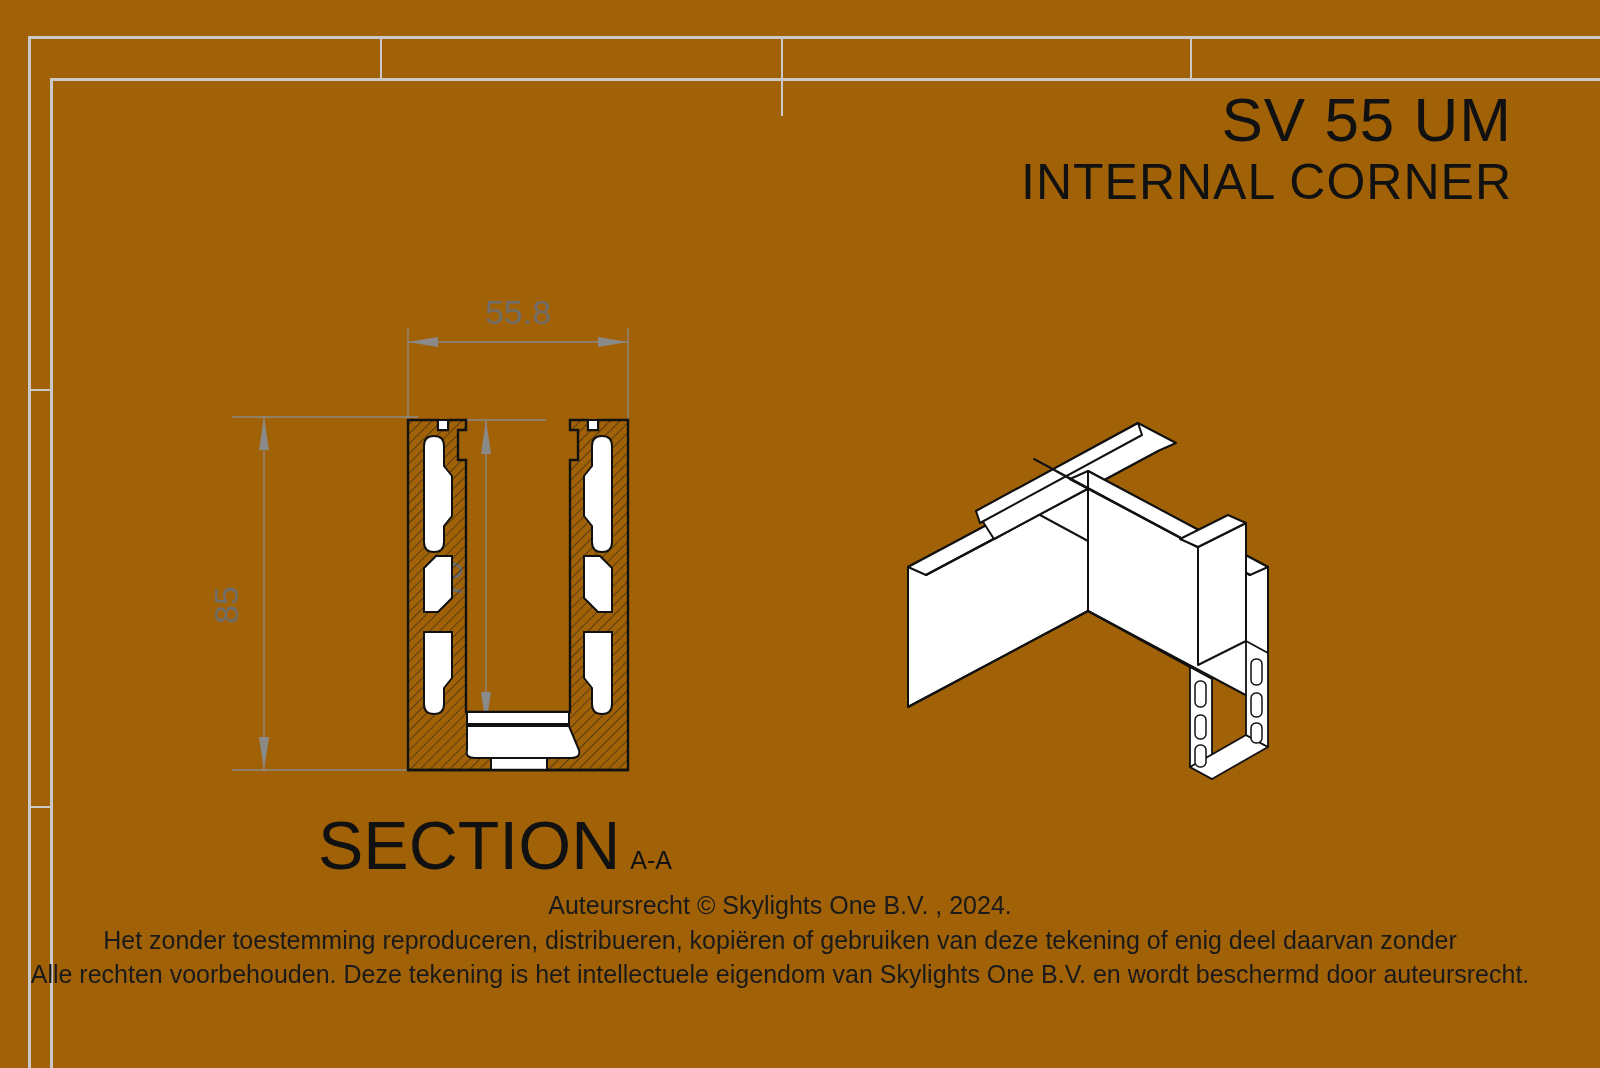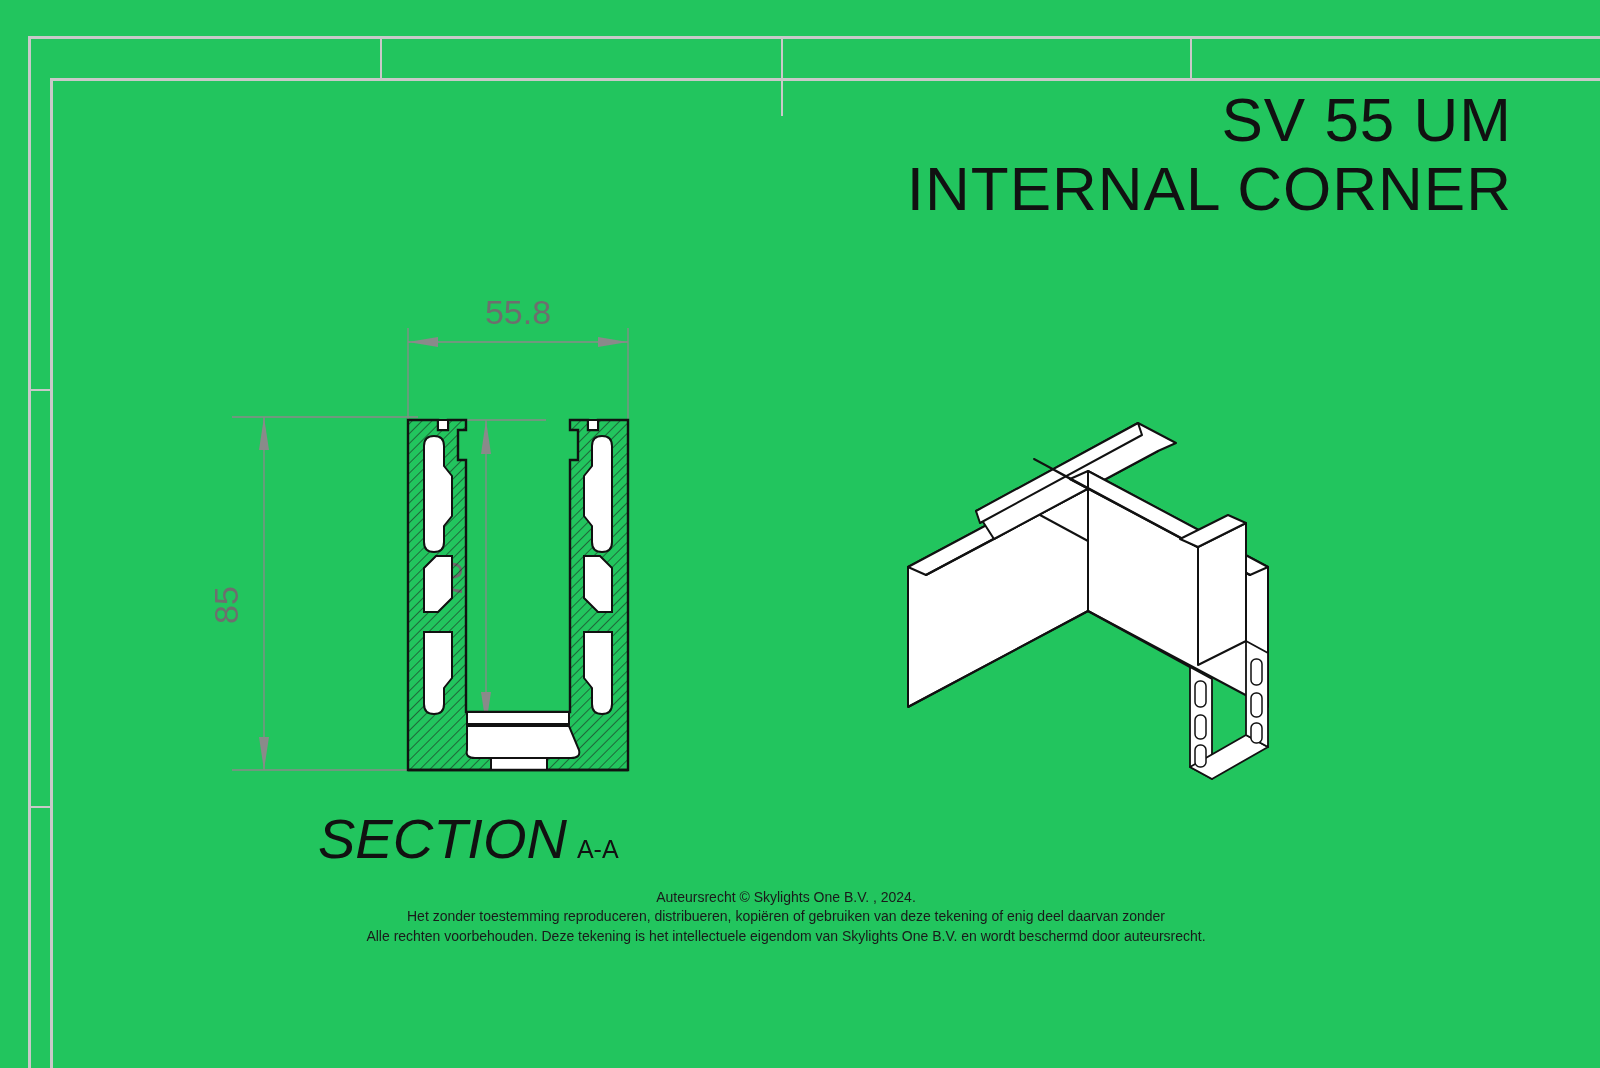--- a/index.html
+++ b/index.html
@@ -8,21 +8,21 @@
     padding: 0;
     background: #ffffff;
   }
   body {
     font-family: "Liberation Sans", sans-serif;
   }
   #sheet {
     position: relative;
     width: 1600px;
     height: 1068px;
-    background: #22c55e;
+    background: #a16207;
     overflow: hidden;
   }
 
   
   .frame-outer,
   .frame-inner {
     position: absolute;
     border: 3px solid #c9c9c9;
     box-sizing: border-box;
     pointer-events: none;
@@ -61,21 +61,21 @@
     color: #111111;
     line-height: 1.02;
   }
   .title-line1 {
     font-size: 62px;
     letter-spacing: 1px;
     font-weight: 400;
     white-space: nowrap;
   }
   .title-line2 {
-    font-size: 62px;
+    font-size: 50px;
     letter-spacing: 1px;
     font-weight: 400;
     white-space: nowrap;
     margin-top: 6px;
   }
 
   
   #section-view {
     position: absolute;
     left: 186px;
@@ -92,40 +92,38 @@
   }
 
   .section-caption {
     position: absolute;
     left: 318px;
     top: 806px;
     color: #111111;
     white-space: nowrap;
   }
   .section-caption .big {
-    font-size: 56px;
+    font-size: 68px;
     letter-spacing: 0px;
-    font-style: italic;
   }
   .section-caption .small {
     font-size: 25px;
     margin-left: 10px;
   }
 
   
   #copyright {
     position: absolute;
     left: 0;
     top: 888px;
     width: 1560px;
     text-align: center;
     color: #1a1a1a;
-    font-size: 14px;
+    font-size: 25px;
     line-height: 1.38;
-    margin-left: 6px;
   }
   #copyright div {
     white-space: nowrap;
   }
 
   svg { display: block; overflow: visible; }
   .dimtext {
     fill: #6e6e6e;
     font-family: "Liberation Sans", sans-serif;
     font-size: 34px;

